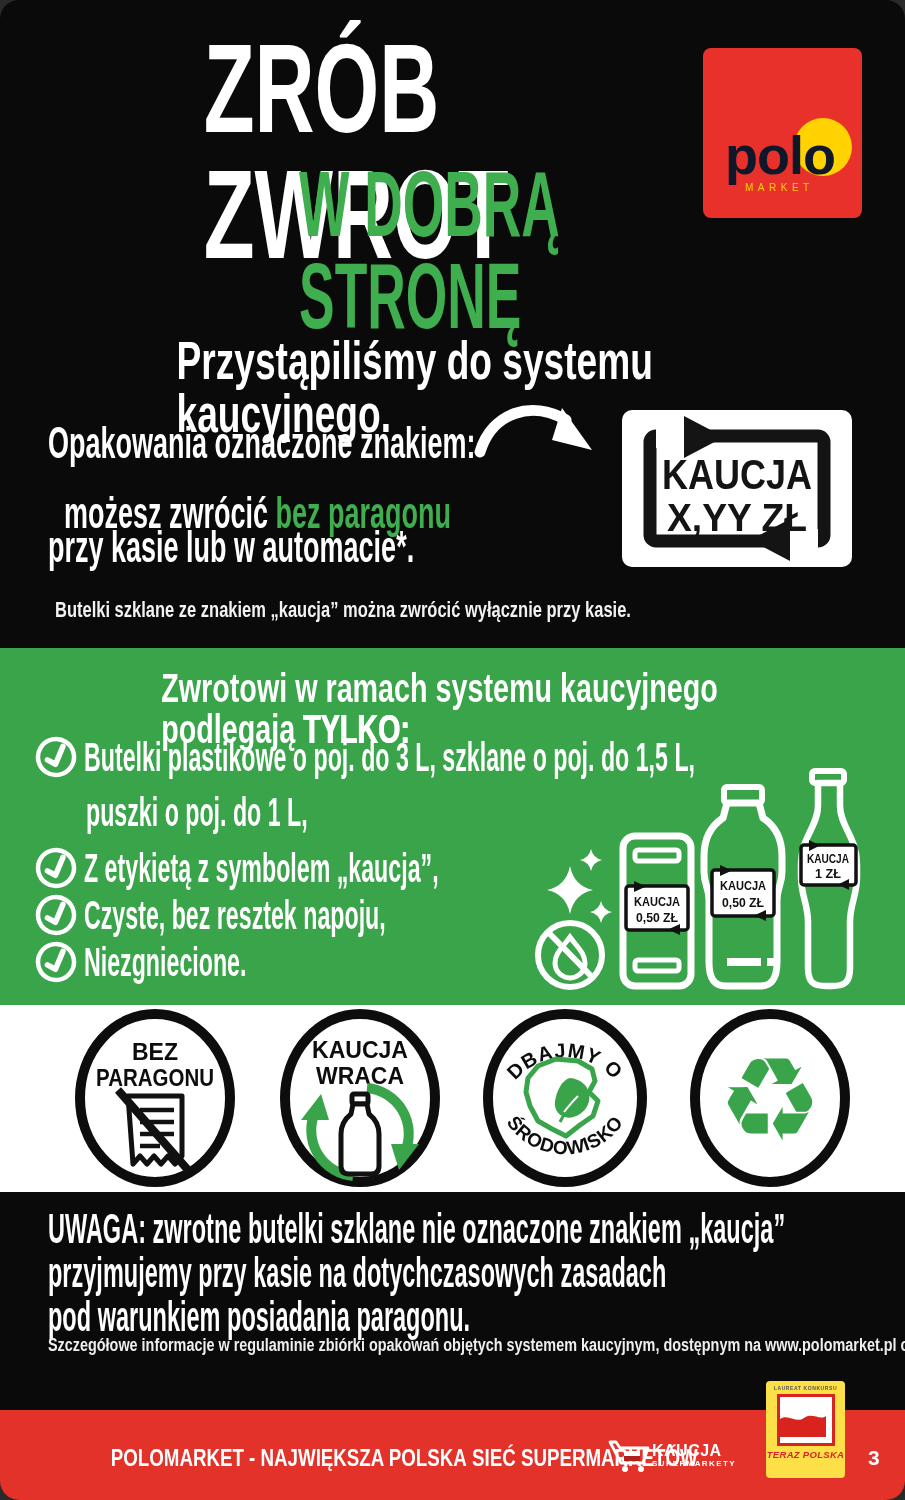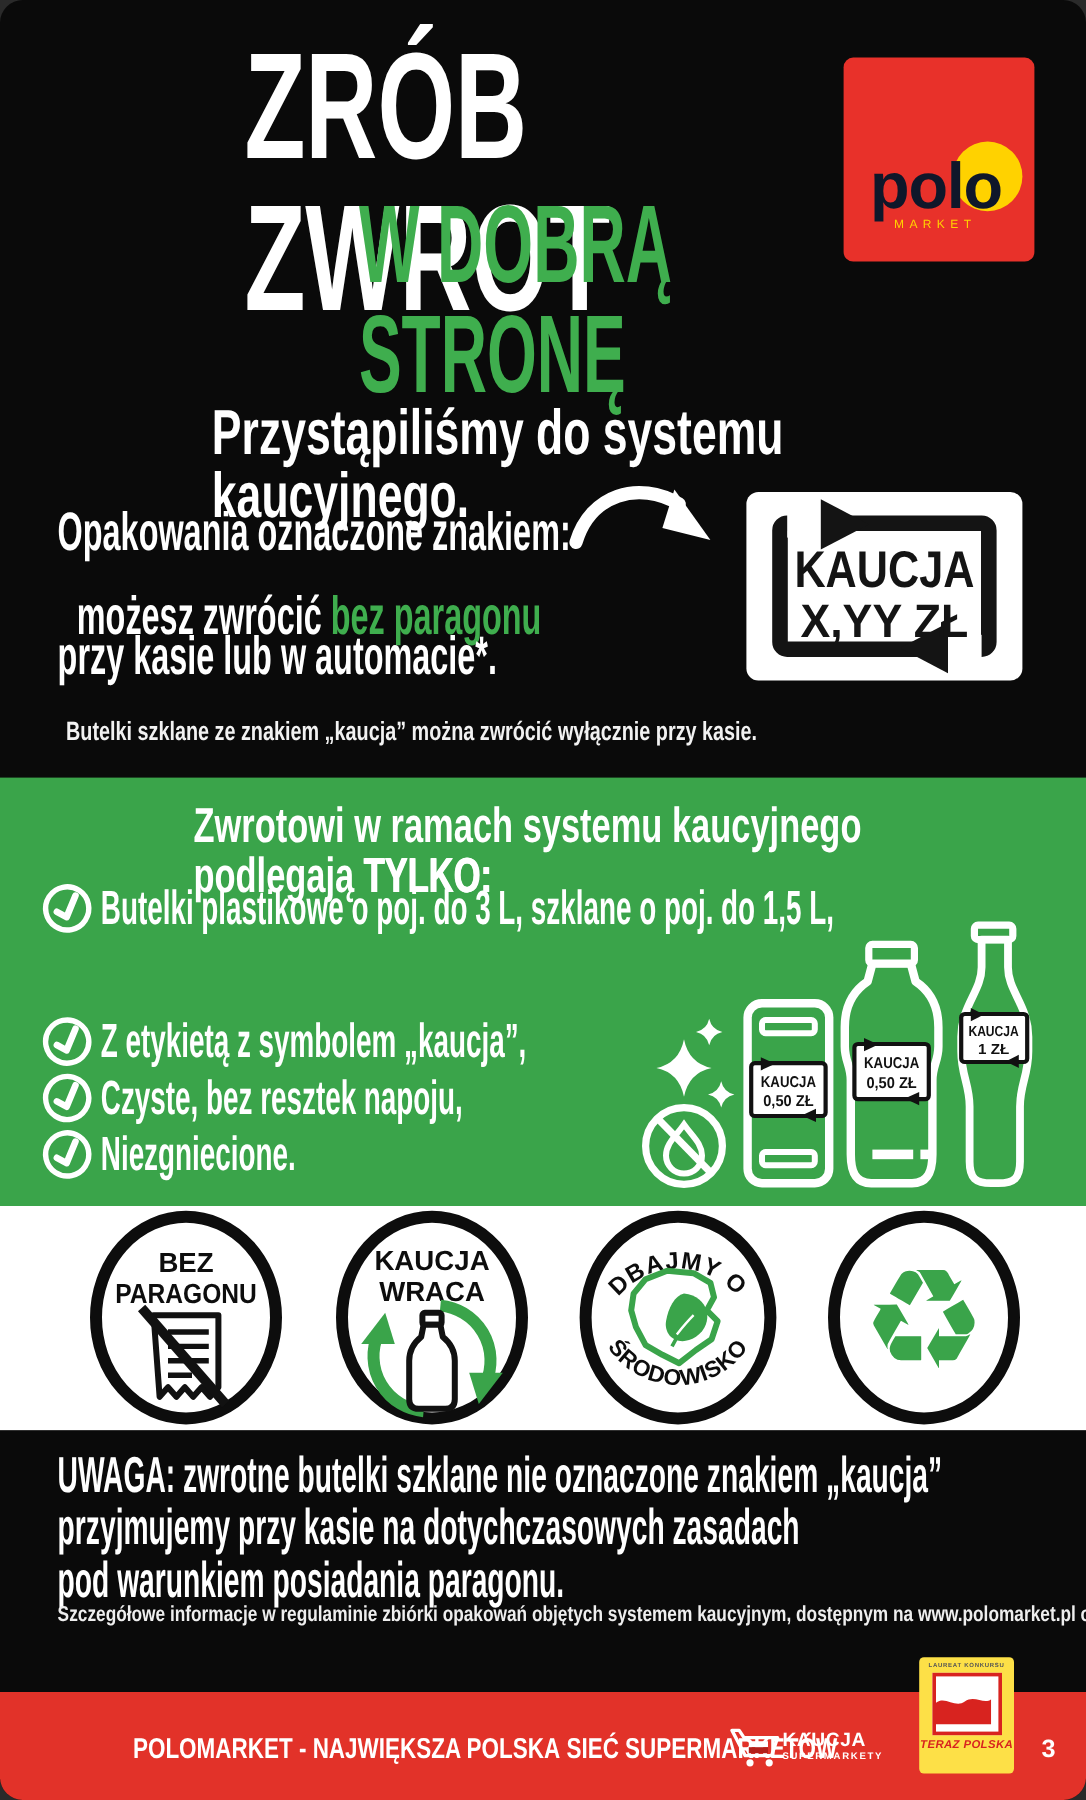--- a/index.html
+++ b/index.html
@@ -100,20 +100,23 @@
   <div class="abs rules-heading"><span>Zwrotowi w ramach systemu kaucyjnego podlegają </span><span class="xbold">TYLKO:</span></div>
 
   <svg class="abs" style="left:34px;top:735px;" width="44" height="44" viewBox="0 0 44 44">
     <g transform="rotate(-12 22 22)">
         <circle cx="22" cy="22" r="18" fill="none" stroke="#fff" stroke-width="4.5"></circle>
     <path d="M13,23 L20,29 L31,13" fill="none" stroke="#fff" stroke-width="5.5" stroke-linecap="round" stroke-linejoin="round"></path>
       </g>
   </svg>
   <div class="abs" style="left:84px;top:737px;">
     <span class="cond check-row-text">Butelki plastikowe o poj. do 3 L, szklane o poj. do 1,5 L,</span>
+  </div>
+  <div class="abs" style="left:86px;top:792px;">
+    <span class="cond check-row-text">puszki o poj. do 1 L,</span>
   </div>
 
   <svg class="abs" style="left:34px;top:846px;" width="44" height="44" viewBox="0 0 44 44">
     <g transform="rotate(-12 22 22)">
         <circle cx="22" cy="22" r="18" fill="none" stroke="#fff" stroke-width="4.5"></circle>
     <path d="M13,23 L20,29 L31,13" fill="none" stroke="#fff" stroke-width="5.5" stroke-linecap="round" stroke-linejoin="round"></path>
       </g>
   </svg>
   <div class="abs" style="left:84px;top:848px;">
     <span class="cond check-row-text">Z etykietą z symbolem „kaucja”,</span>

